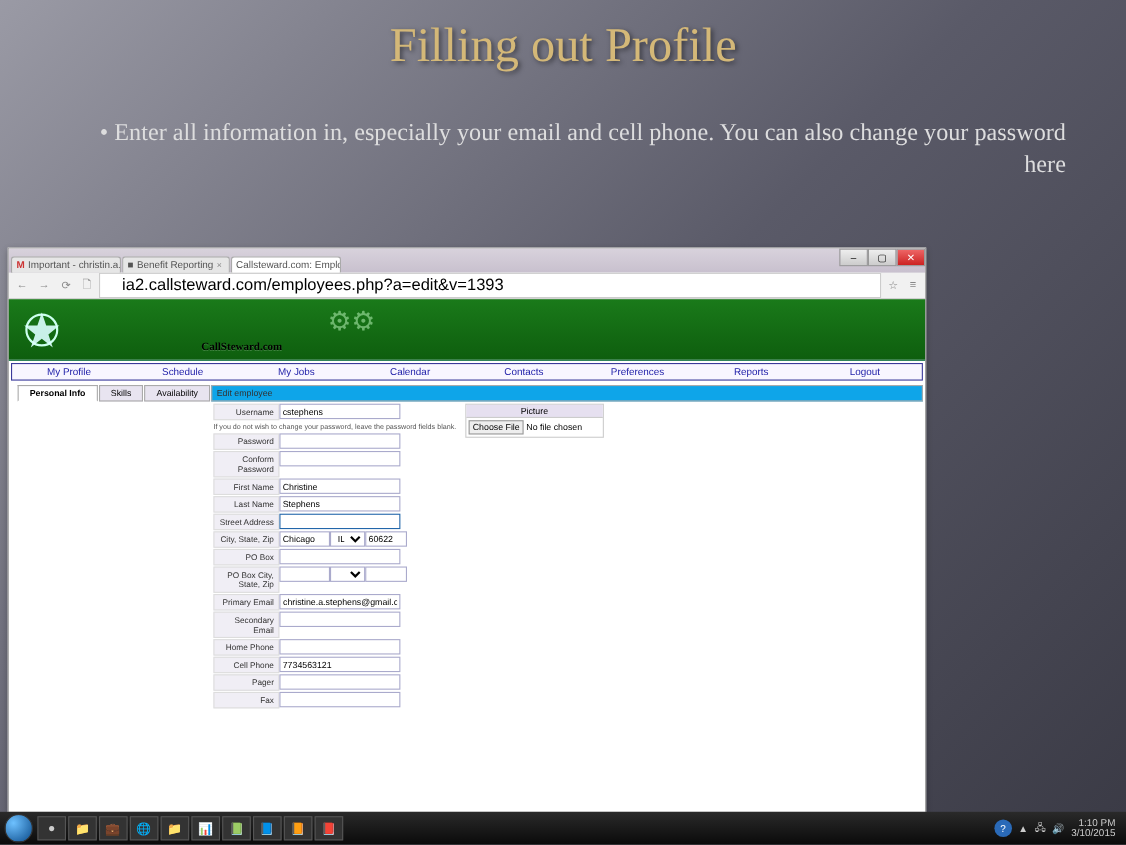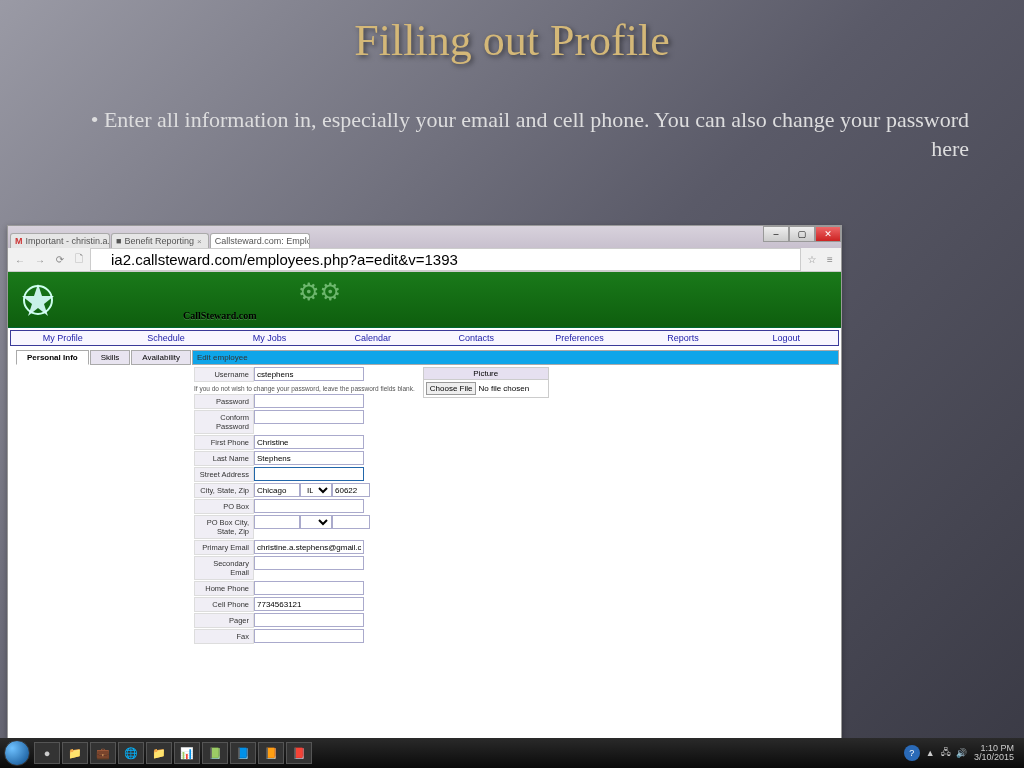--- a/index.html
+++ b/index.html
@@ -128,21 +128,21 @@
       <div class="hint">If you do not wish to change your password, leave the password fields blank.</div>
       <div class="frow">
           <div class="lbl">Password</div>
           <input type="password" style="">
         </div>
       <div class="frow">
           <div class="lbl">Conform Password</div>
           <input type="password" style="">
         </div>
       <div class="frow">
-          <div class="lbl">First Phone</div>
+          <div class="lbl">First Name</div>
           <input value="Christine" style="">
         </div>
       <div class="frow">
           <div class="lbl">Last Name</div>
           <input value="Stephens" style="">
         </div>
       <div class="frow">
           <div class="lbl">Street Address</div>
           <input style="border-color: rgb(34, 102, 170);">
         </div>

